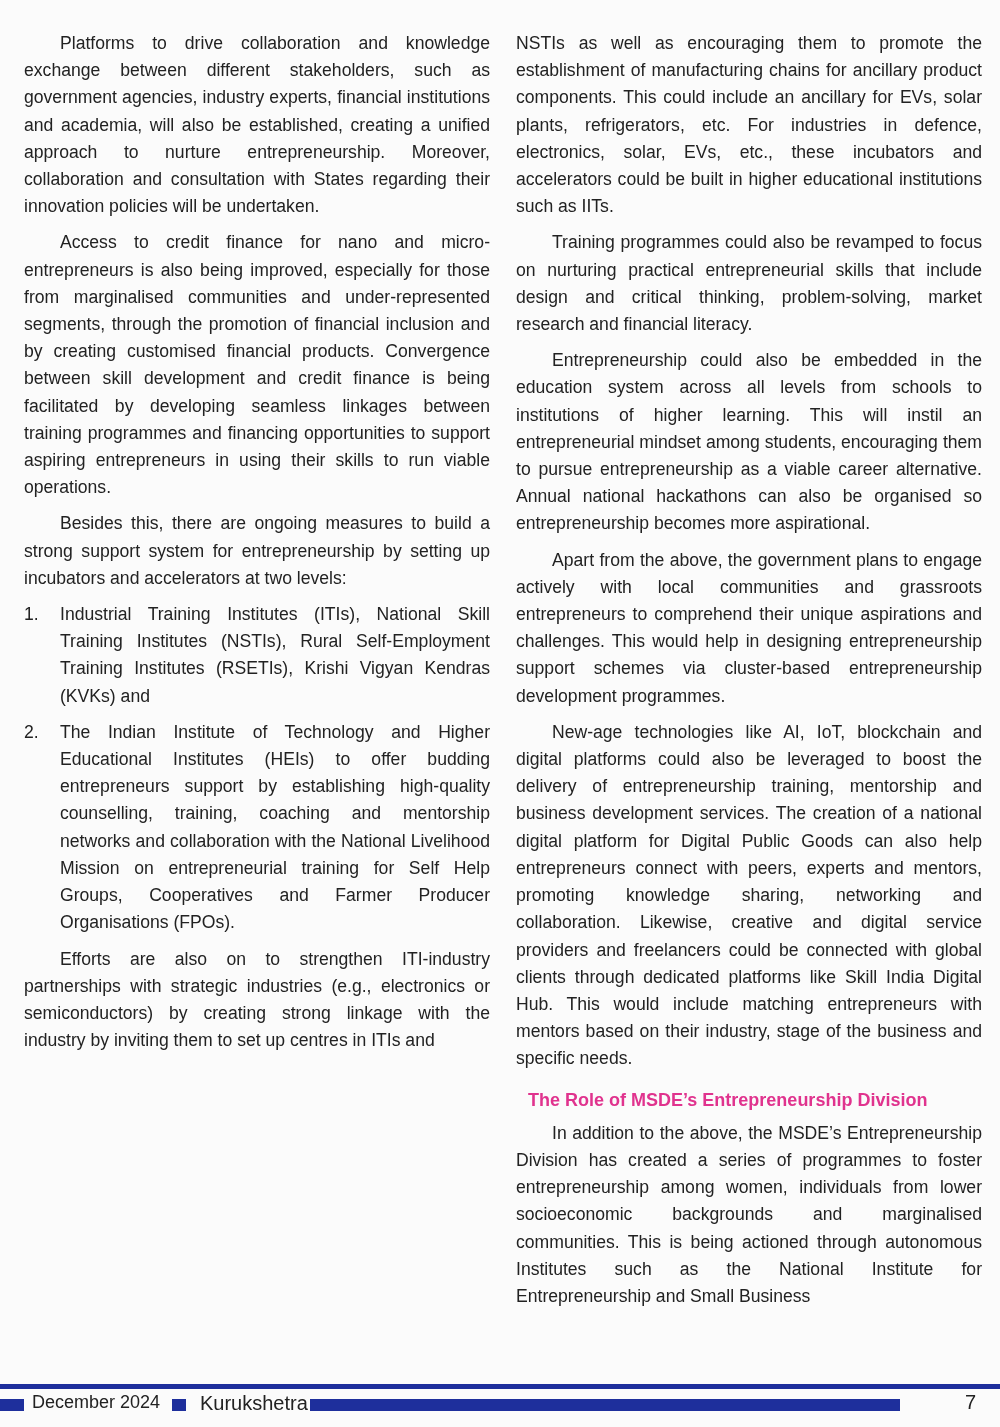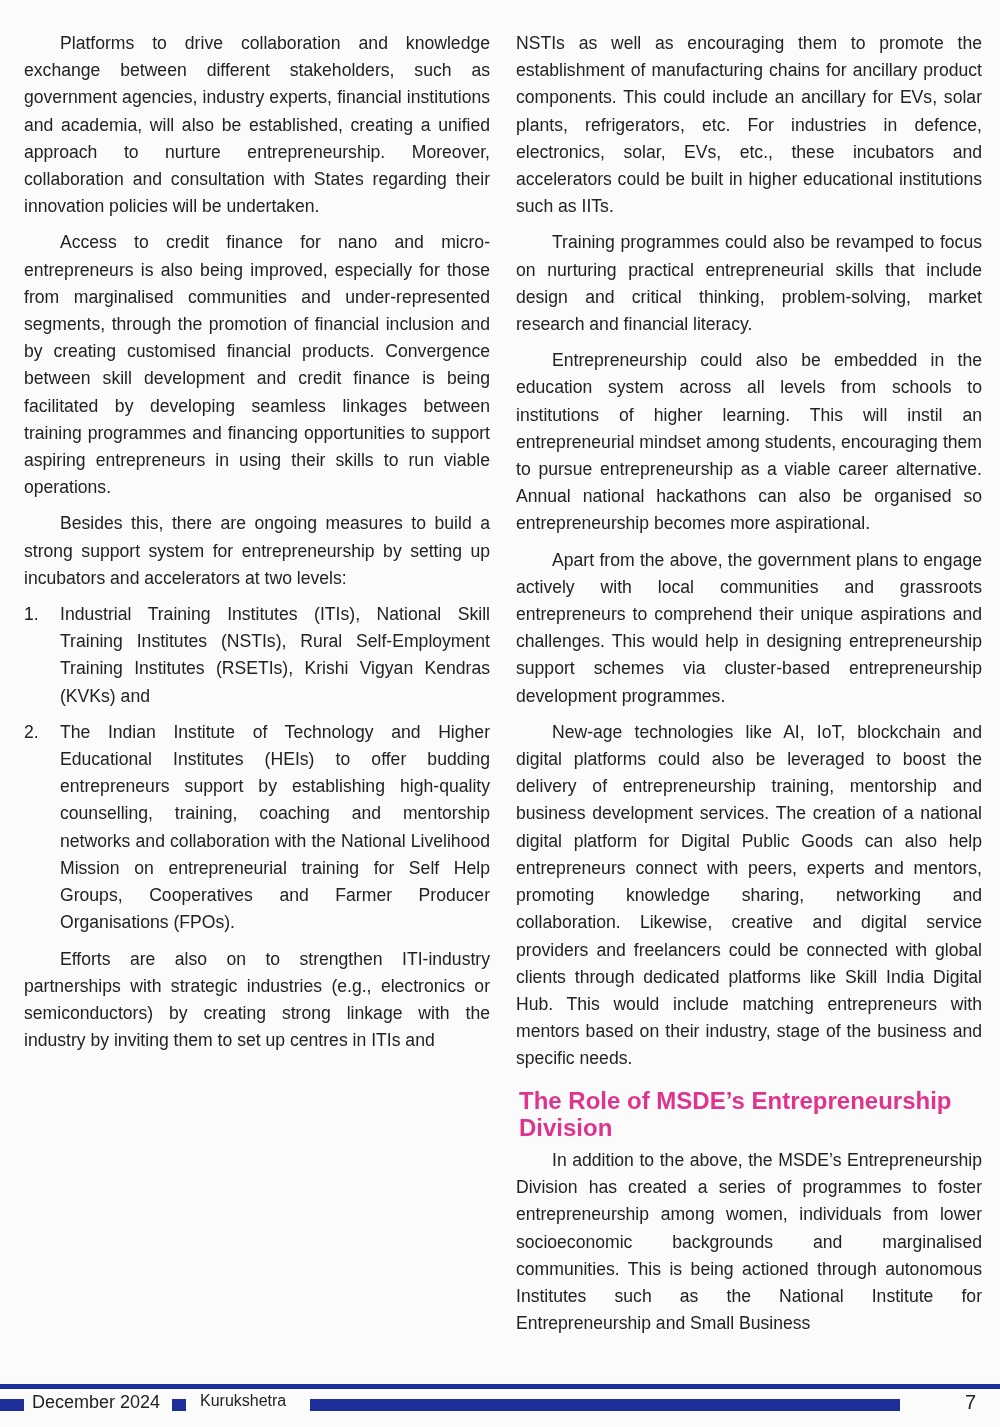--- a/index.html
+++ b/index.html
@@ -9,27 +9,27 @@
   }
   .col { position: absolute; top: 30px; width: 466px; font-size: 17.6px; line-height: 27.2px; }
   .col.left { left: 24px; }
   .col.right { left: 516px; }
   .p { margin: 0 0 9px 0; text-align: justify; }
   .p.indent { text-indent: 36px; }
   .p.noindent { text-indent: 0; }
   .list { margin: 0 0 9px 0; padding: 0; list-style: none; }
   .list li { position: relative; padding-left: 36px; text-align: justify; margin-bottom: 9px; }
   .list li .num { position: absolute; left: 0; top: 0; }
-  .heading { color: #e0338e; font-weight: bold; font-size: 24px; margin: 14px 0 6px 3px; }
+  .heading { color: #e0338e; font-weight: bold; font-size: 18px; margin: 14px 0 6px 12px; }
   .footer { position: absolute; left: 0; top: 1383px; width: 872px; height: 44px; }
   .footer .rule { position: absolute; left: 0; top: 1px; width: 1000px; height: 5px; background: #1e2f9c; }
   .footer .blk1 { position: absolute; left: 0; top: 16px; width: 24px; height: 12px; background: #1e2f9c; }
   .footer .date { position: absolute; left: 32px; top: 9px; font-size: 18px; color: #222; }
   .footer .blk2 { position: absolute; left: 172px; top: 16px; width: 14px; height: 12px; background: #1e2f9c; }
-  .footer .mag { position: absolute; left: 200px; top: 9px; font-size: 16px; color: #222; }
+  .footer .mag { position: absolute; left: 200px; top: 9px; font-size: 20px; color: #222; }
   .footer .bar { position: absolute; left: 310px; top: 16px; width: 590px; height: 12px; background: #1e2f9c; }
   .footer .page { position: absolute; left: 965px; top: 8px; font-size: 20px; color: #222; }
 </style>
 </head>
 <body>
 
 <div class="col left">
   <p class="p indent">Platforms to drive collaboration and knowledge exchange between different stakeholders, such as government agencies, industry experts, financial institutions and academia, will also be established, creating a unified approach to nurture entrepreneurship. Moreover, collaboration and consultation with States regarding their innovation policies will be undertaken.</p>
   <p class="p indent">Access to credit finance for nano and micro-entrepreneurs is also being improved, especially for those from marginalised communities and under-represented segments, through the promotion of financial inclusion and by creating customised financial products. Convergence between skill development and credit finance is being facilitated by developing seamless linkages between training programmes and financing opportunities to support aspiring entrepreneurs in using their skills to run viable operations.</p>
   <p class="p indent">Besides this, there are ongoing measures to build a strong support system for entrepreneurship by setting up incubators and accelerators at two levels:</p>

